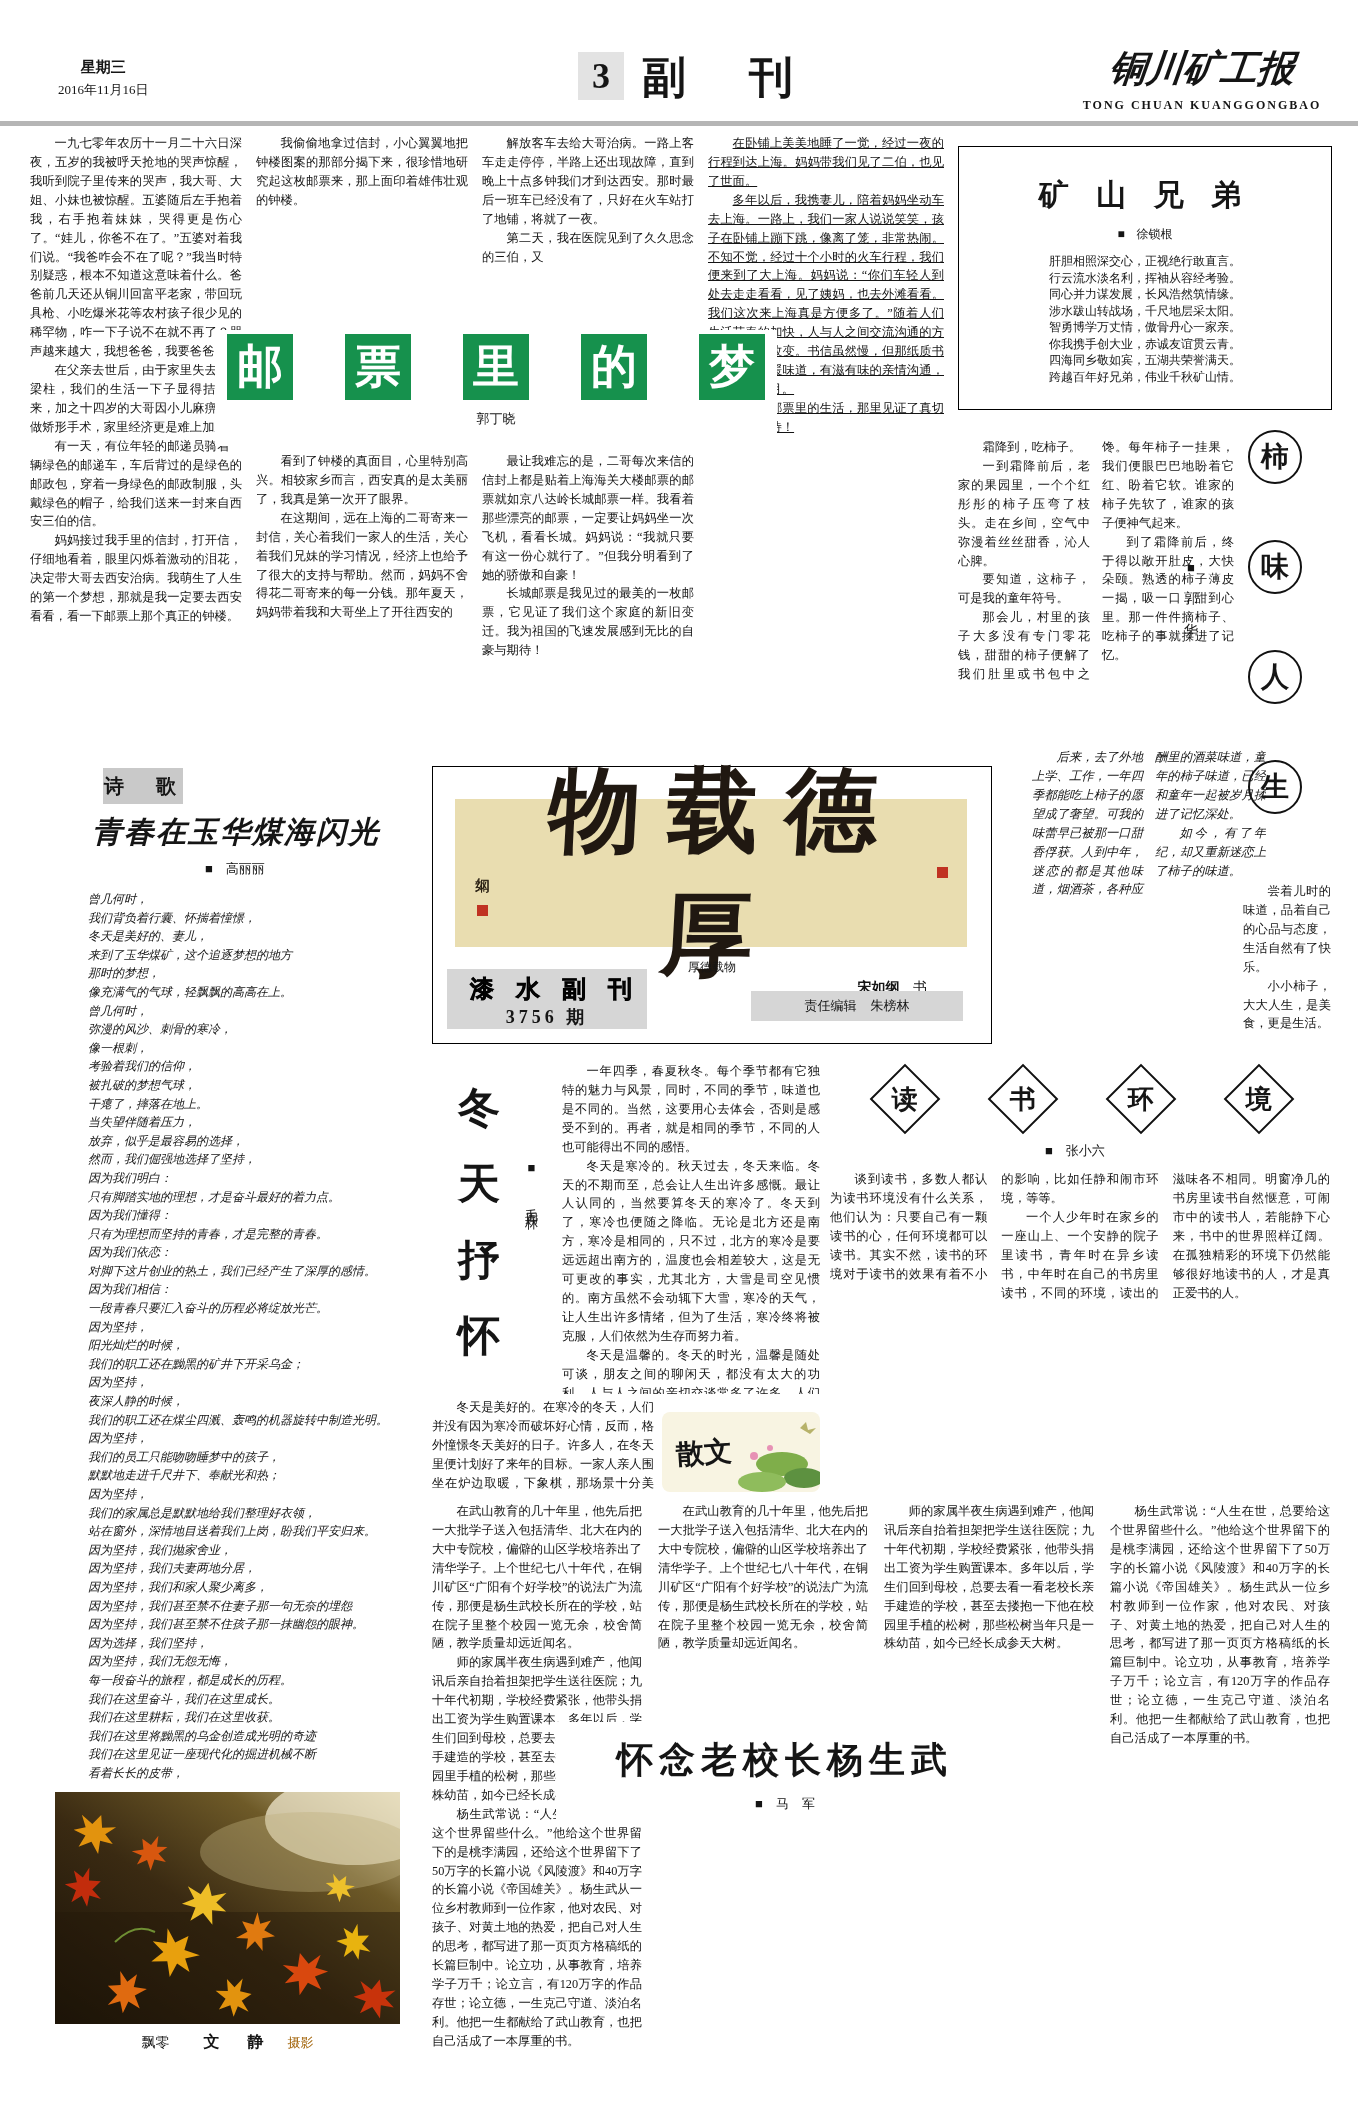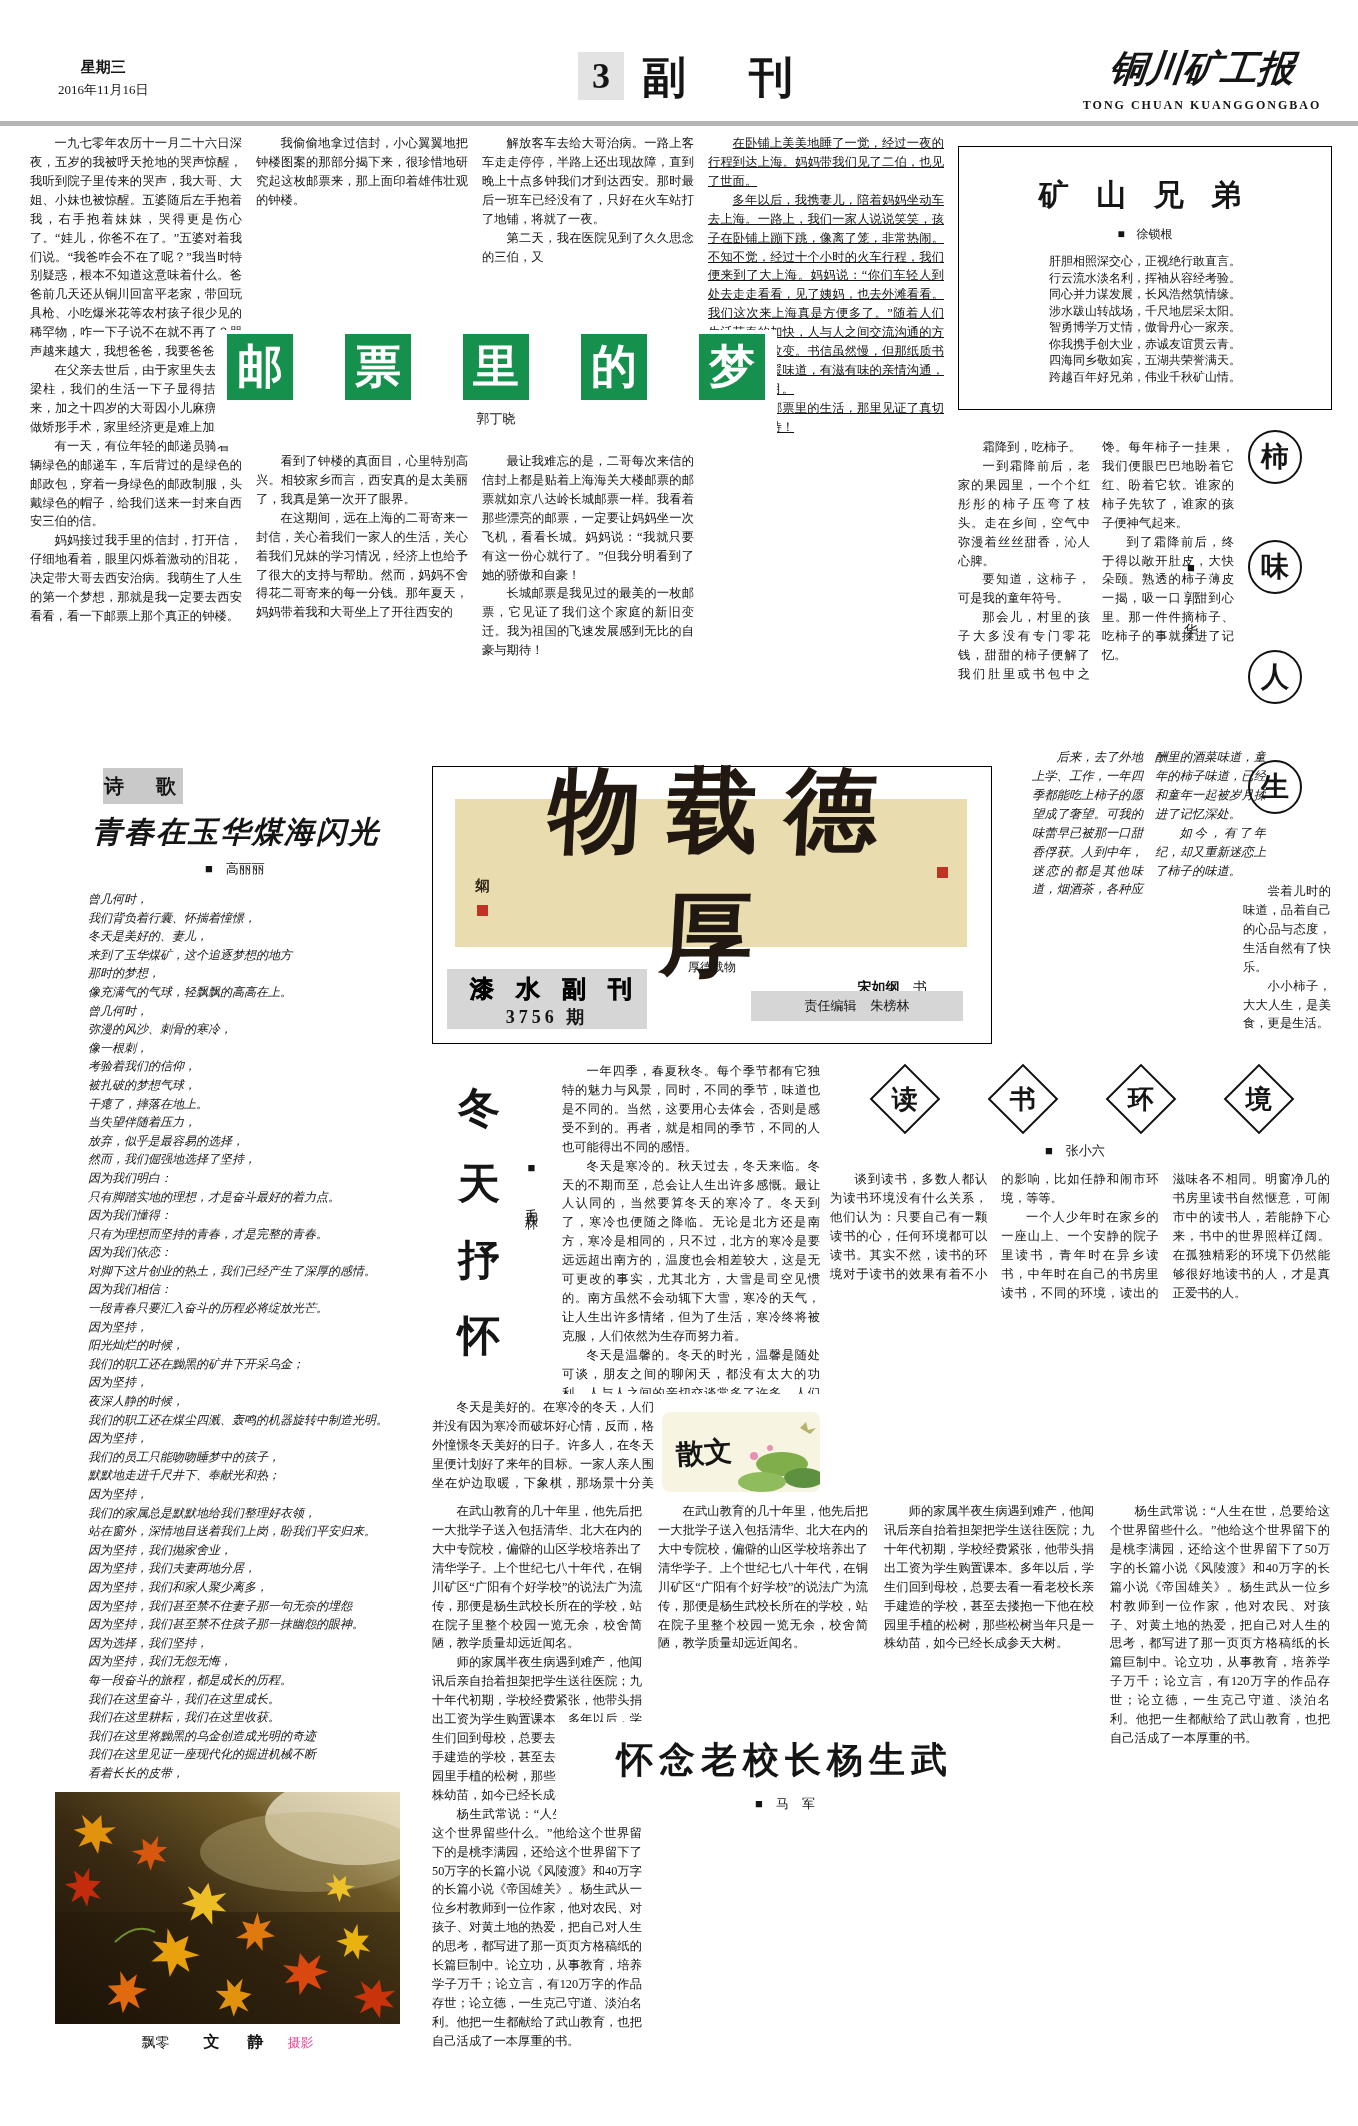--- a/index.html
+++ b/index.html
@@ -212,21 +212,21 @@
       <use href="#leaf" transform="translate(180,205) scale(1.2) rotate(80)" fill="#e2930e"></use>
       <use href="#leaf" transform="translate(70,200) scale(1.3) rotate(-70)" fill="#df6a10"></use>
       <use href="#leaf" transform="translate(285,95) scale(0.9) rotate(30)" fill="#eec12b"></use>
       <path d="M60 150 Q80 130 100 140" stroke="#6f8f33" stroke-width="2" fill="none"></path>
     </svg>
   </div>
   <div class="abs" style="left:55px;top:2032px;width:345px;display:flex;justify-content:center;gap:34px;align-items:baseline;">
     <span style="font-size:14px;">飘零</span>
     <span>
       <b style="font-size:16px;letter-spacing:6px;">文　静</b>
-      <span style="font-size:13px;color:#ec4899;margin-left:14px;">摄影</span>
+      <span style="font-size:13px;color:#a16207;margin-left:14px;">摄影</span>
     </span>
   </div>
 
   <div class="abs boxed" style="left:432px;top:766px;width:558px;height:276px;">
     <div style="position:absolute;left:22px;top:32px;width:512px;height:148px;background:#e9ddb0;display:flex;align-items:center;">
       <div style="width:54px;text-align:center;">
         <div class="vertical" style="font-size:15px;color:#2a2013;height:60px;margin:10px auto 6px auto;">如纲</div>
         <span class="seal"></span>
       </div>
       <div style="flex:1;text-align:center;font-size:92px;font-weight:bold;letter-spacing:26px;color:#201811;transform:skewX(-3deg);font-family:'Liberation Serif',serif;">物载德厚</div>

